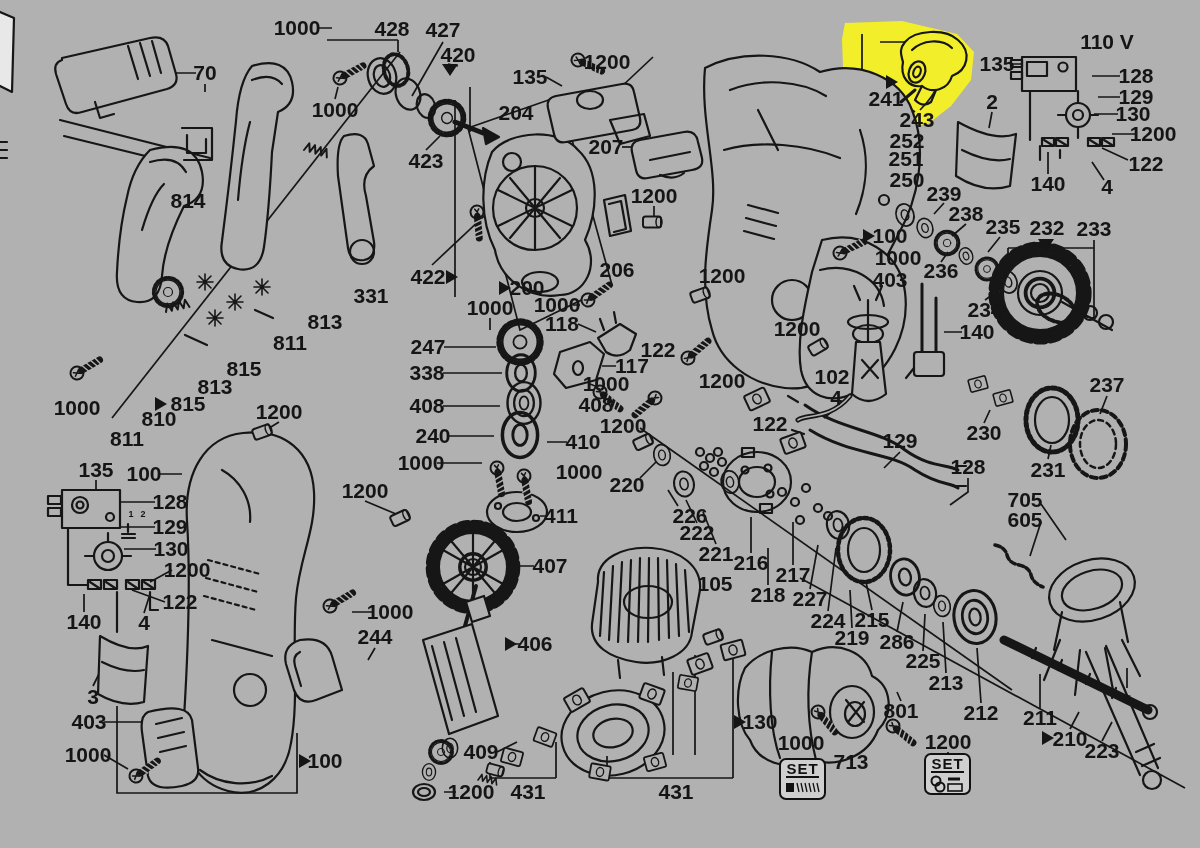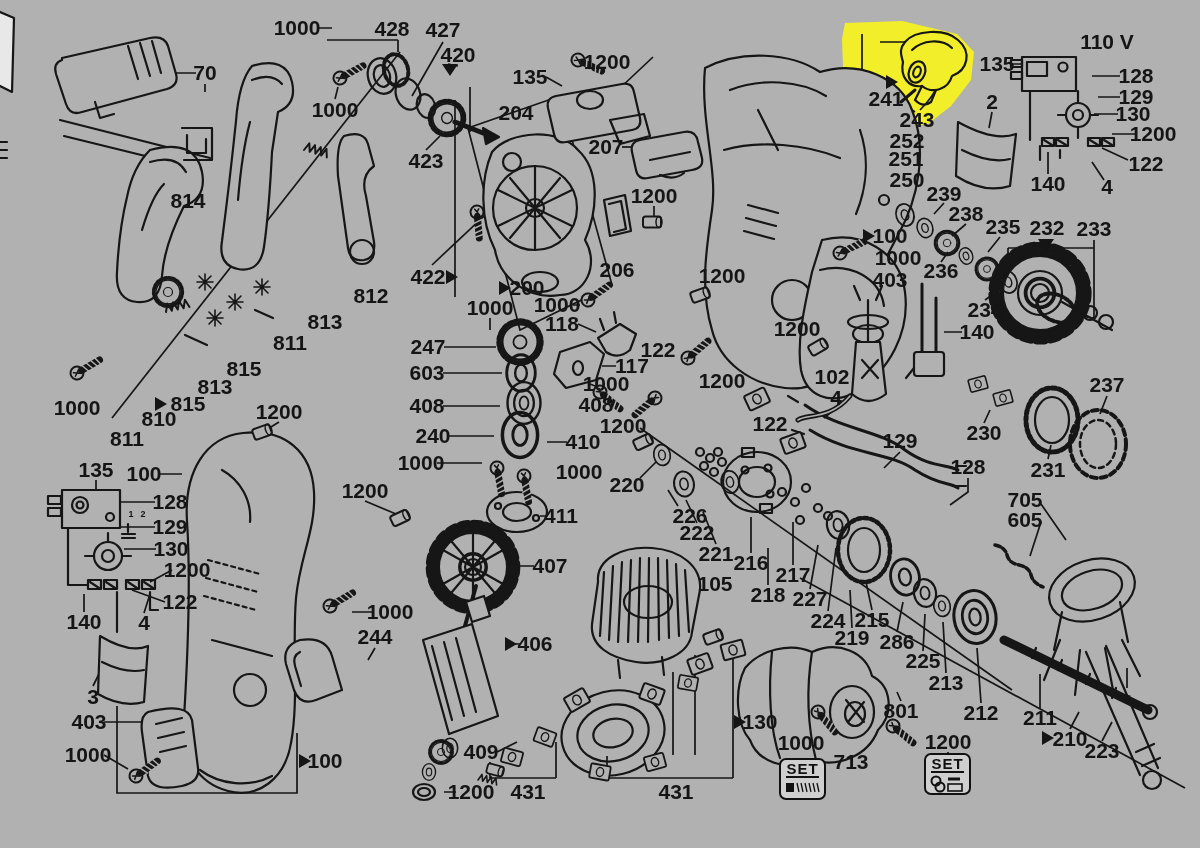--- a/index.html
+++ b/index.html
@@ -484,21 +484,21 @@
       <div class="part-label" style="left: 443px; top: 30px;">427</div>
       <div class="part-label" style="left: 458px; top: 55px;">420</div>
       <div class="part-label" style="left: 426px; top: 161px;">423</div>
       <div class="part-label" style="left: 607px; top: 62px;">1200</div>
       <div class="part-label" style="left: 530px; top: 77px;">135</div>
       <div class="part-label" style="left: 516px; top: 113px;">204</div>
       <div class="part-label" style="left: 606px; top: 147px;">207</div>
       <div class="part-label" style="left: 654px; top: 196px;">1200</div>
       <div class="part-label" style="left: 617px; top: 244px; margin-top: 26px;">206</div>
       <div class="part-label" style="left: 188px; top: 201px;">814</div>
-      <div class="part-label" style="left: 371px; top: 296px;">812</div>
+      <div class="part-label" style="left: 371px; top: 296px;">331</div>
       <div class="part-label" style="left: 325px; top: 322px;">813</div>
       <div class="part-label" style="left: 290px; top: 343px;">811</div>
       <div class="part-label" style="left: 244px; top: 369px;">815</div>
       <div class="part-label" style="left: 215px; top: 387px;">813</div>
       <div class="part-label" style="left: 188px; top: 404px;">815</div>
       <div class="part-label" style="left: 159px; top: 419px;">810</div>
       <div class="part-label" style="left: 127px; top: 439px;">811</div>
       <div class="part-label" style="left: 77px; top: 408px;">1000</div>
       <div class="part-label" style="left: 428px; top: 277px;">422</div>
       <div class="part-label" style="left: 527px; top: 288px;">200</div>
@@ -537,21 +537,21 @@
       <div class="part-label" style="left: 606px; top: 384px;">1000</div>
       <div class="part-label" style="left: 596px; top: 405px;">408</div>
       <div class="part-label" style="left: 623px; top: 426px;">1200</div>
       <div class="part-label" style="left: 583px; top: 442px;">410</div>
       <div class="part-label" style="left: 579px; top: 472px;">1000</div>
       <div class="part-label" style="left: 561px; top: 516px;">411</div>
       <div class="part-label" style="left: 550px; top: 566px;">407</div>
       <div class="part-label" style="left: 722px; top: 381px;">1200</div>
       <div class="part-label" style="left: 770px; top: 424px;">122</div>
       <div class="part-label" style="left: 428px; top: 347px;">247</div>
-      <div class="part-label" style="left: 427px; top: 373px;">603</div>
+      <div class="part-label" style="left: 427px; top: 373px;">338</div>
       <div class="part-label" style="left: 427px; top: 406px;">408</div>
       <div class="part-label" style="left: 433px; top: 436px;">240</div>
       <div class="part-label" style="left: 421px; top: 463px;">1000</div>
       <div class="part-label" style="left: 490px; top: 308px;">1000</div>
       <div class="part-label" style="left: 557px; top: 305px;">1000</div>
       <div class="part-label" style="left: 562px; top: 324px;">118</div>
       <div class="part-label" style="left: 279px; top: 412px;">1200</div>
       <div class="part-label" style="left: 365px; top: 491px;">1200</div>
       <div class="part-label" style="left: 96px; top: 470px;">135</div>
       <div class="part-label" style="left: 144px; top: 474px;">100</div>

